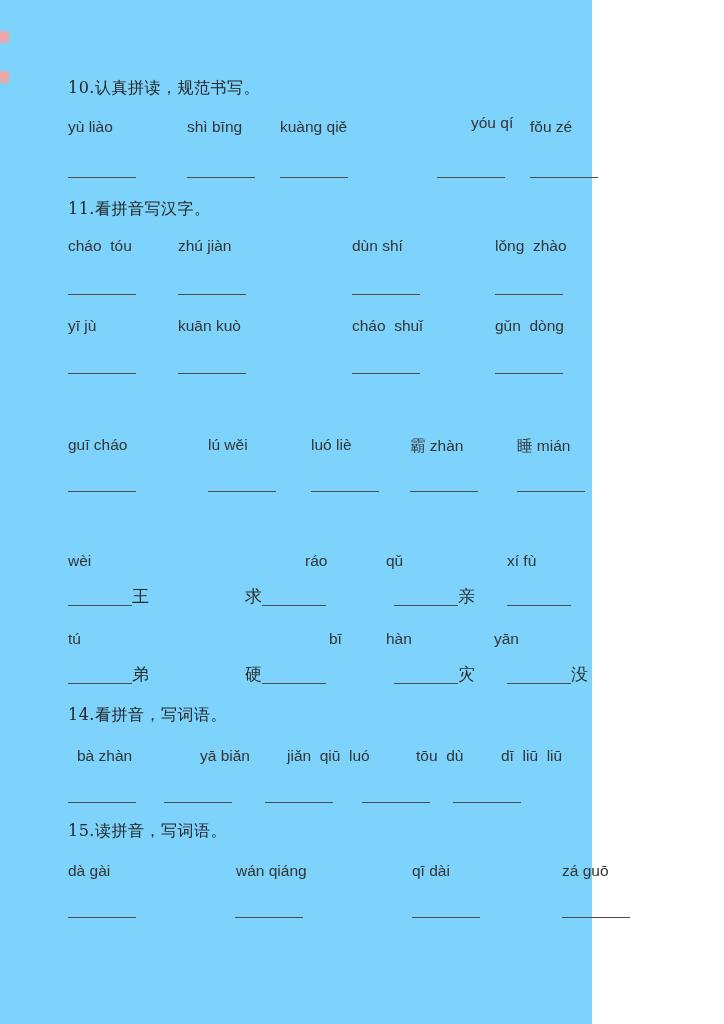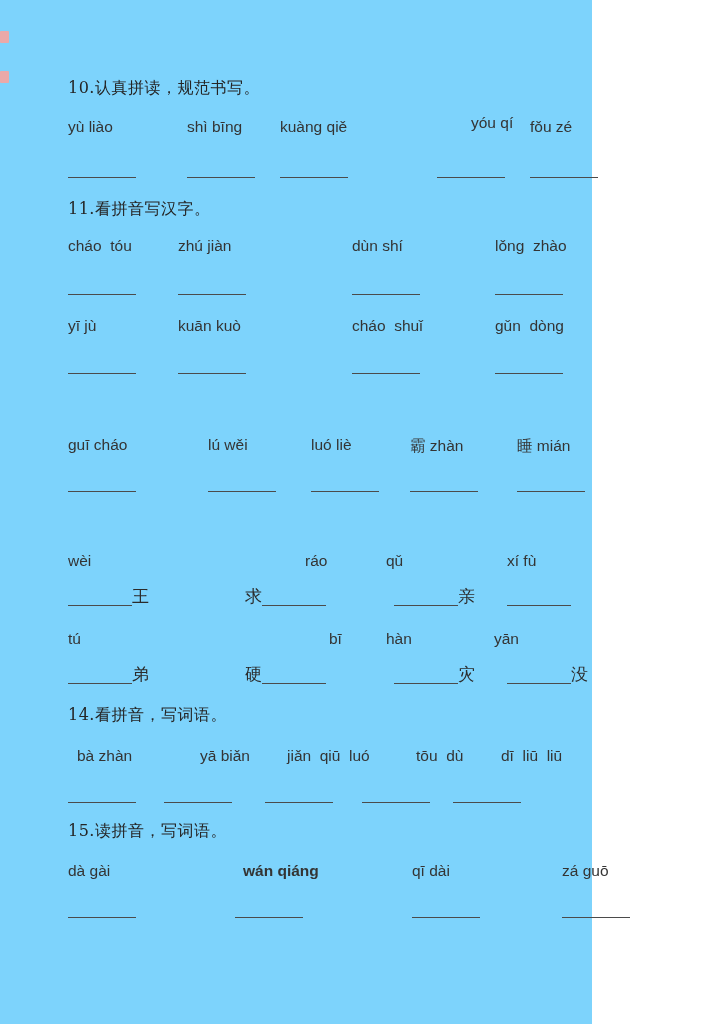--- a/index.html
+++ b/index.html
@@ -157,21 +157,21 @@
   <span class="py" style="left:416px; top:747px;">tōu  dù</span>
   <span class="py" style="left:501px; top:747px;">dī  liū  liū</span>
   <div class="blank" style="left:68px;  top:802px;"></div>
   <div class="blank" style="left:164px; top:802px;"></div>
   <div class="blank" style="left:265px; top:802px;"></div>
   <div class="blank" style="left:362px; top:802px;"></div>
   <div class="blank" style="left:453px; top:802px;"></div>
 
   <div class="sec-title" style="left:68px; top:821px;">15.读拼音，写词语。</div>
   <span class="py" style="left:68px;  top:862px;">dà gài</span>
-  <span class="py" style="left:243px; top:862px;font-weight:bold;">wán qiáng</span>
+  <span class="py" style="left:236px; top:862px;">wán qiáng</span>
   <span class="py" style="left:412px; top:862px;">qī dài</span>
   <span class="py" style="left:562px; top:862px;">zá guō</span>
   <div class="blank" style="left:68px;  top:917px;"></div>
   <div class="blank" style="left:235px; top:917px;"></div>
   <div class="blank" style="left:412px; top:917px;"></div>
   <div class="blank" style="left:562px; top:917px;"></div>
 
 </div>
 
 </body></html>

